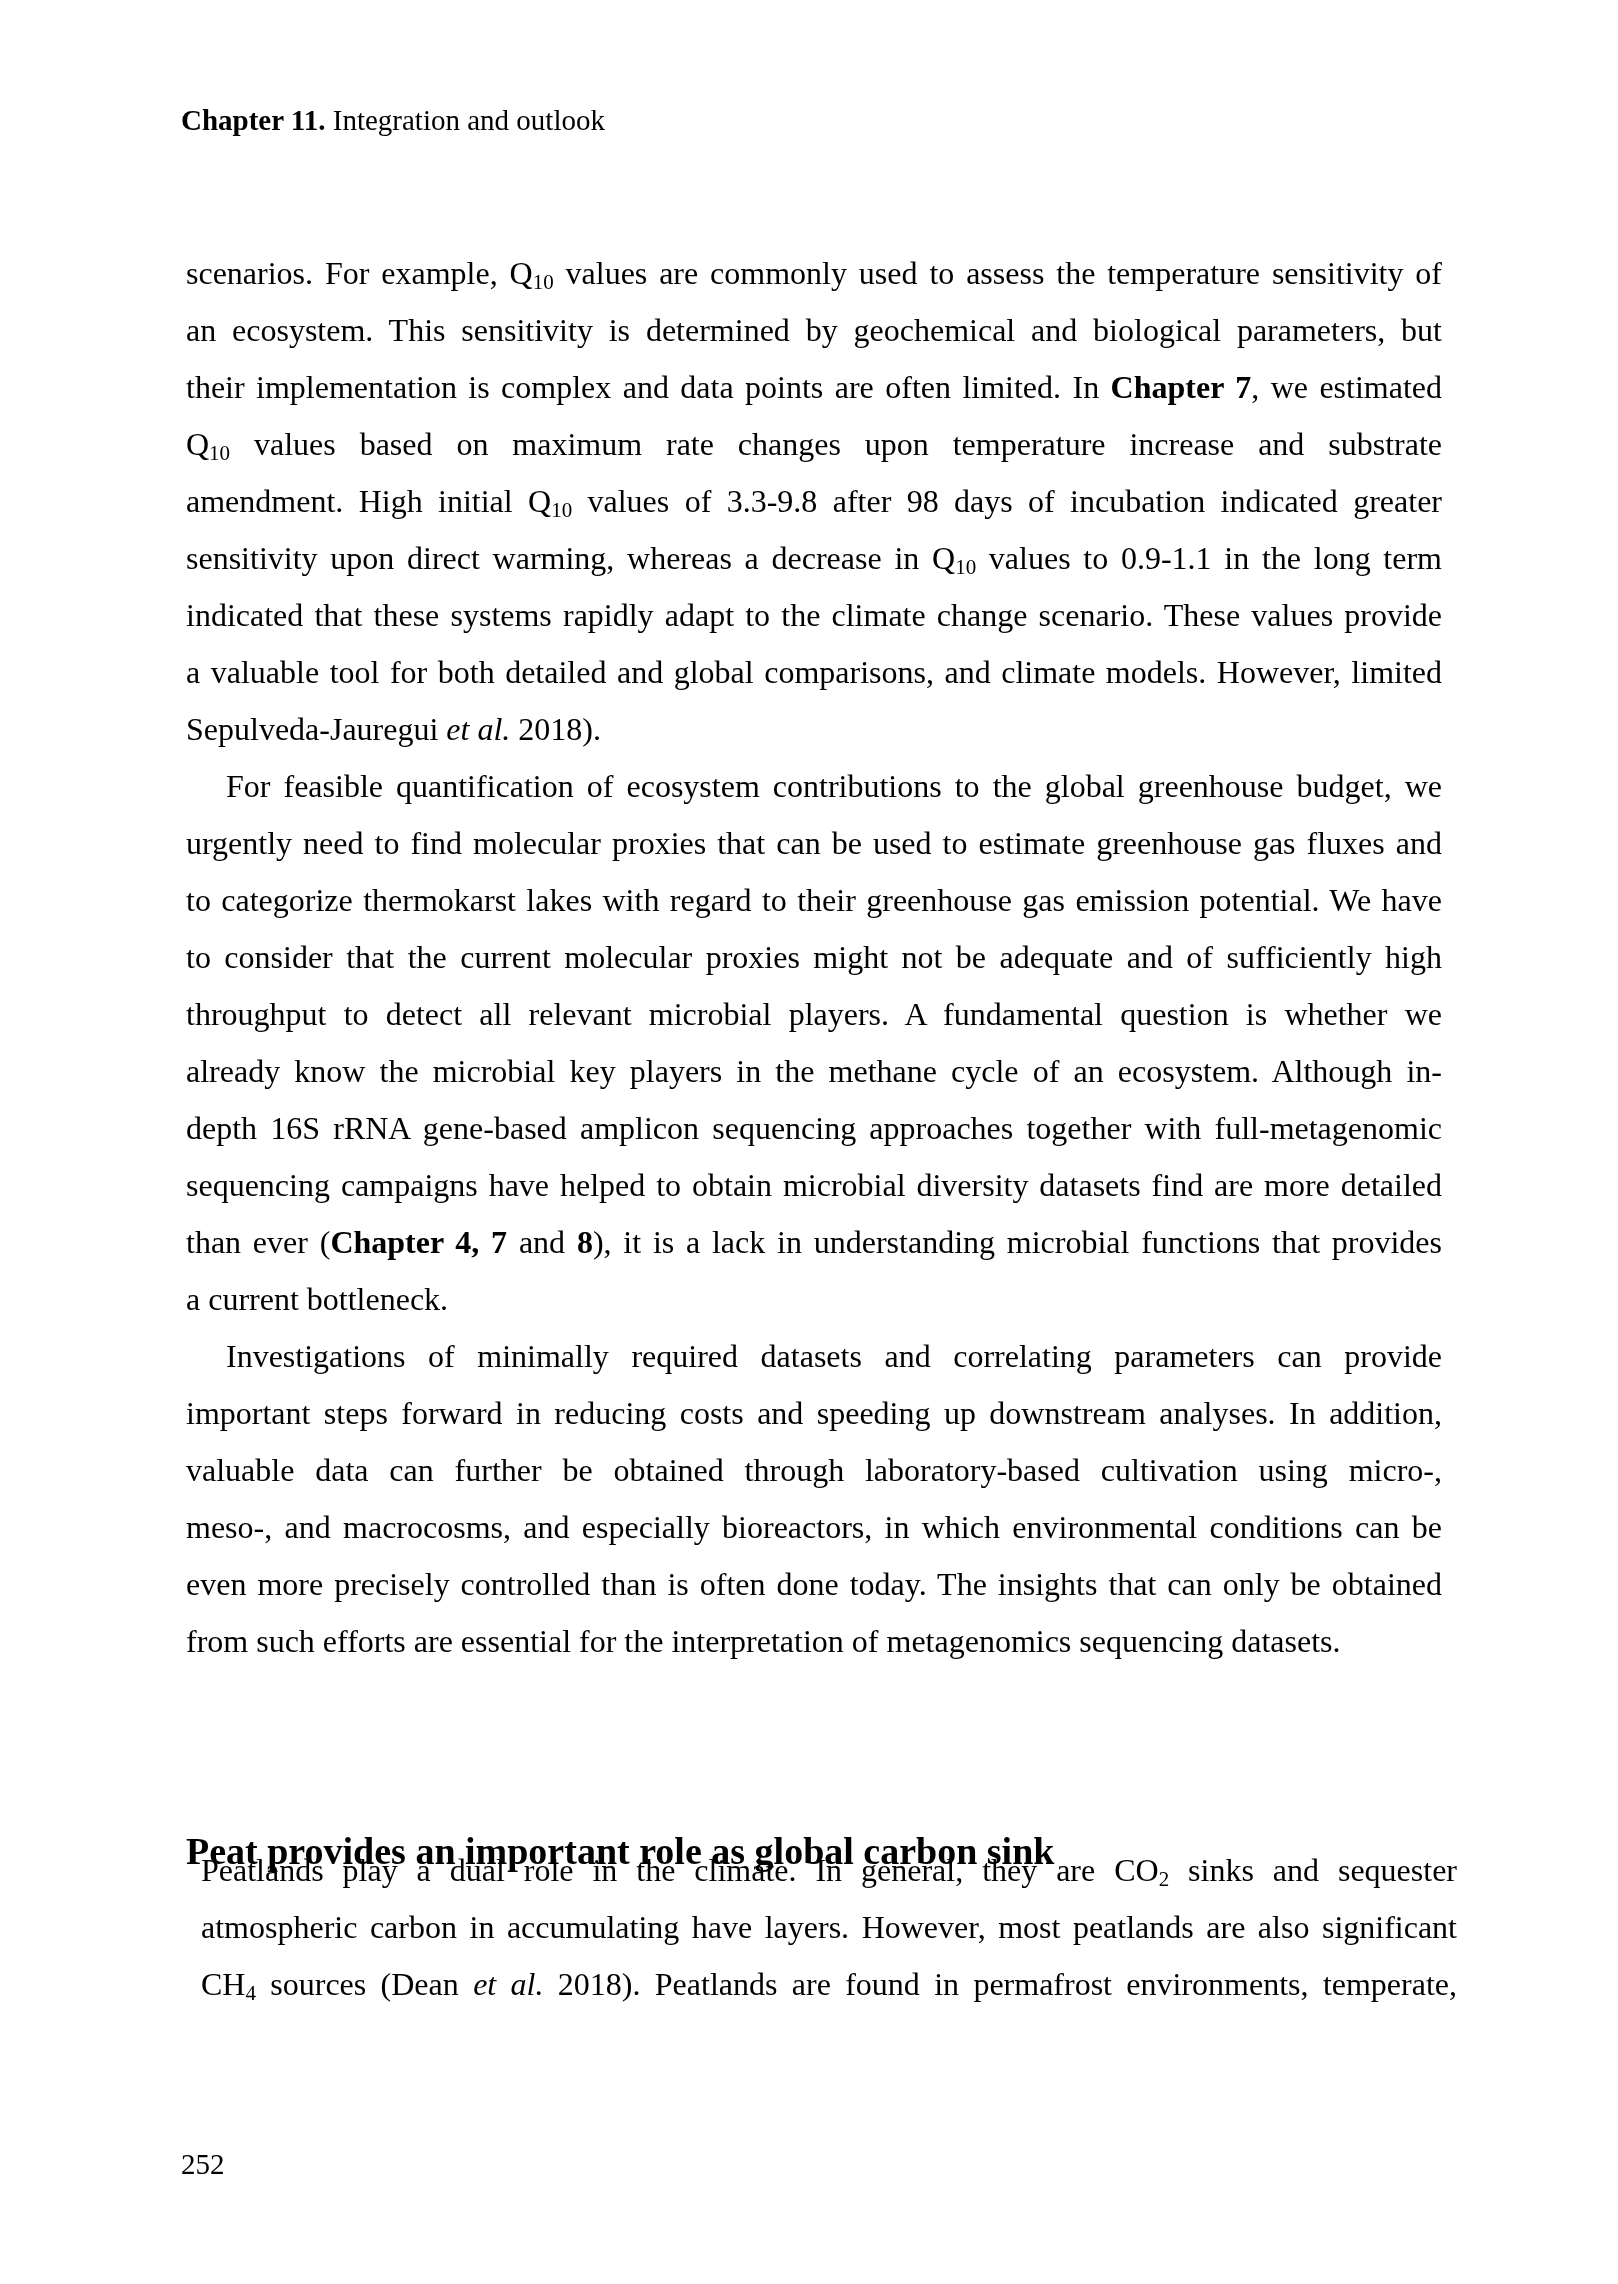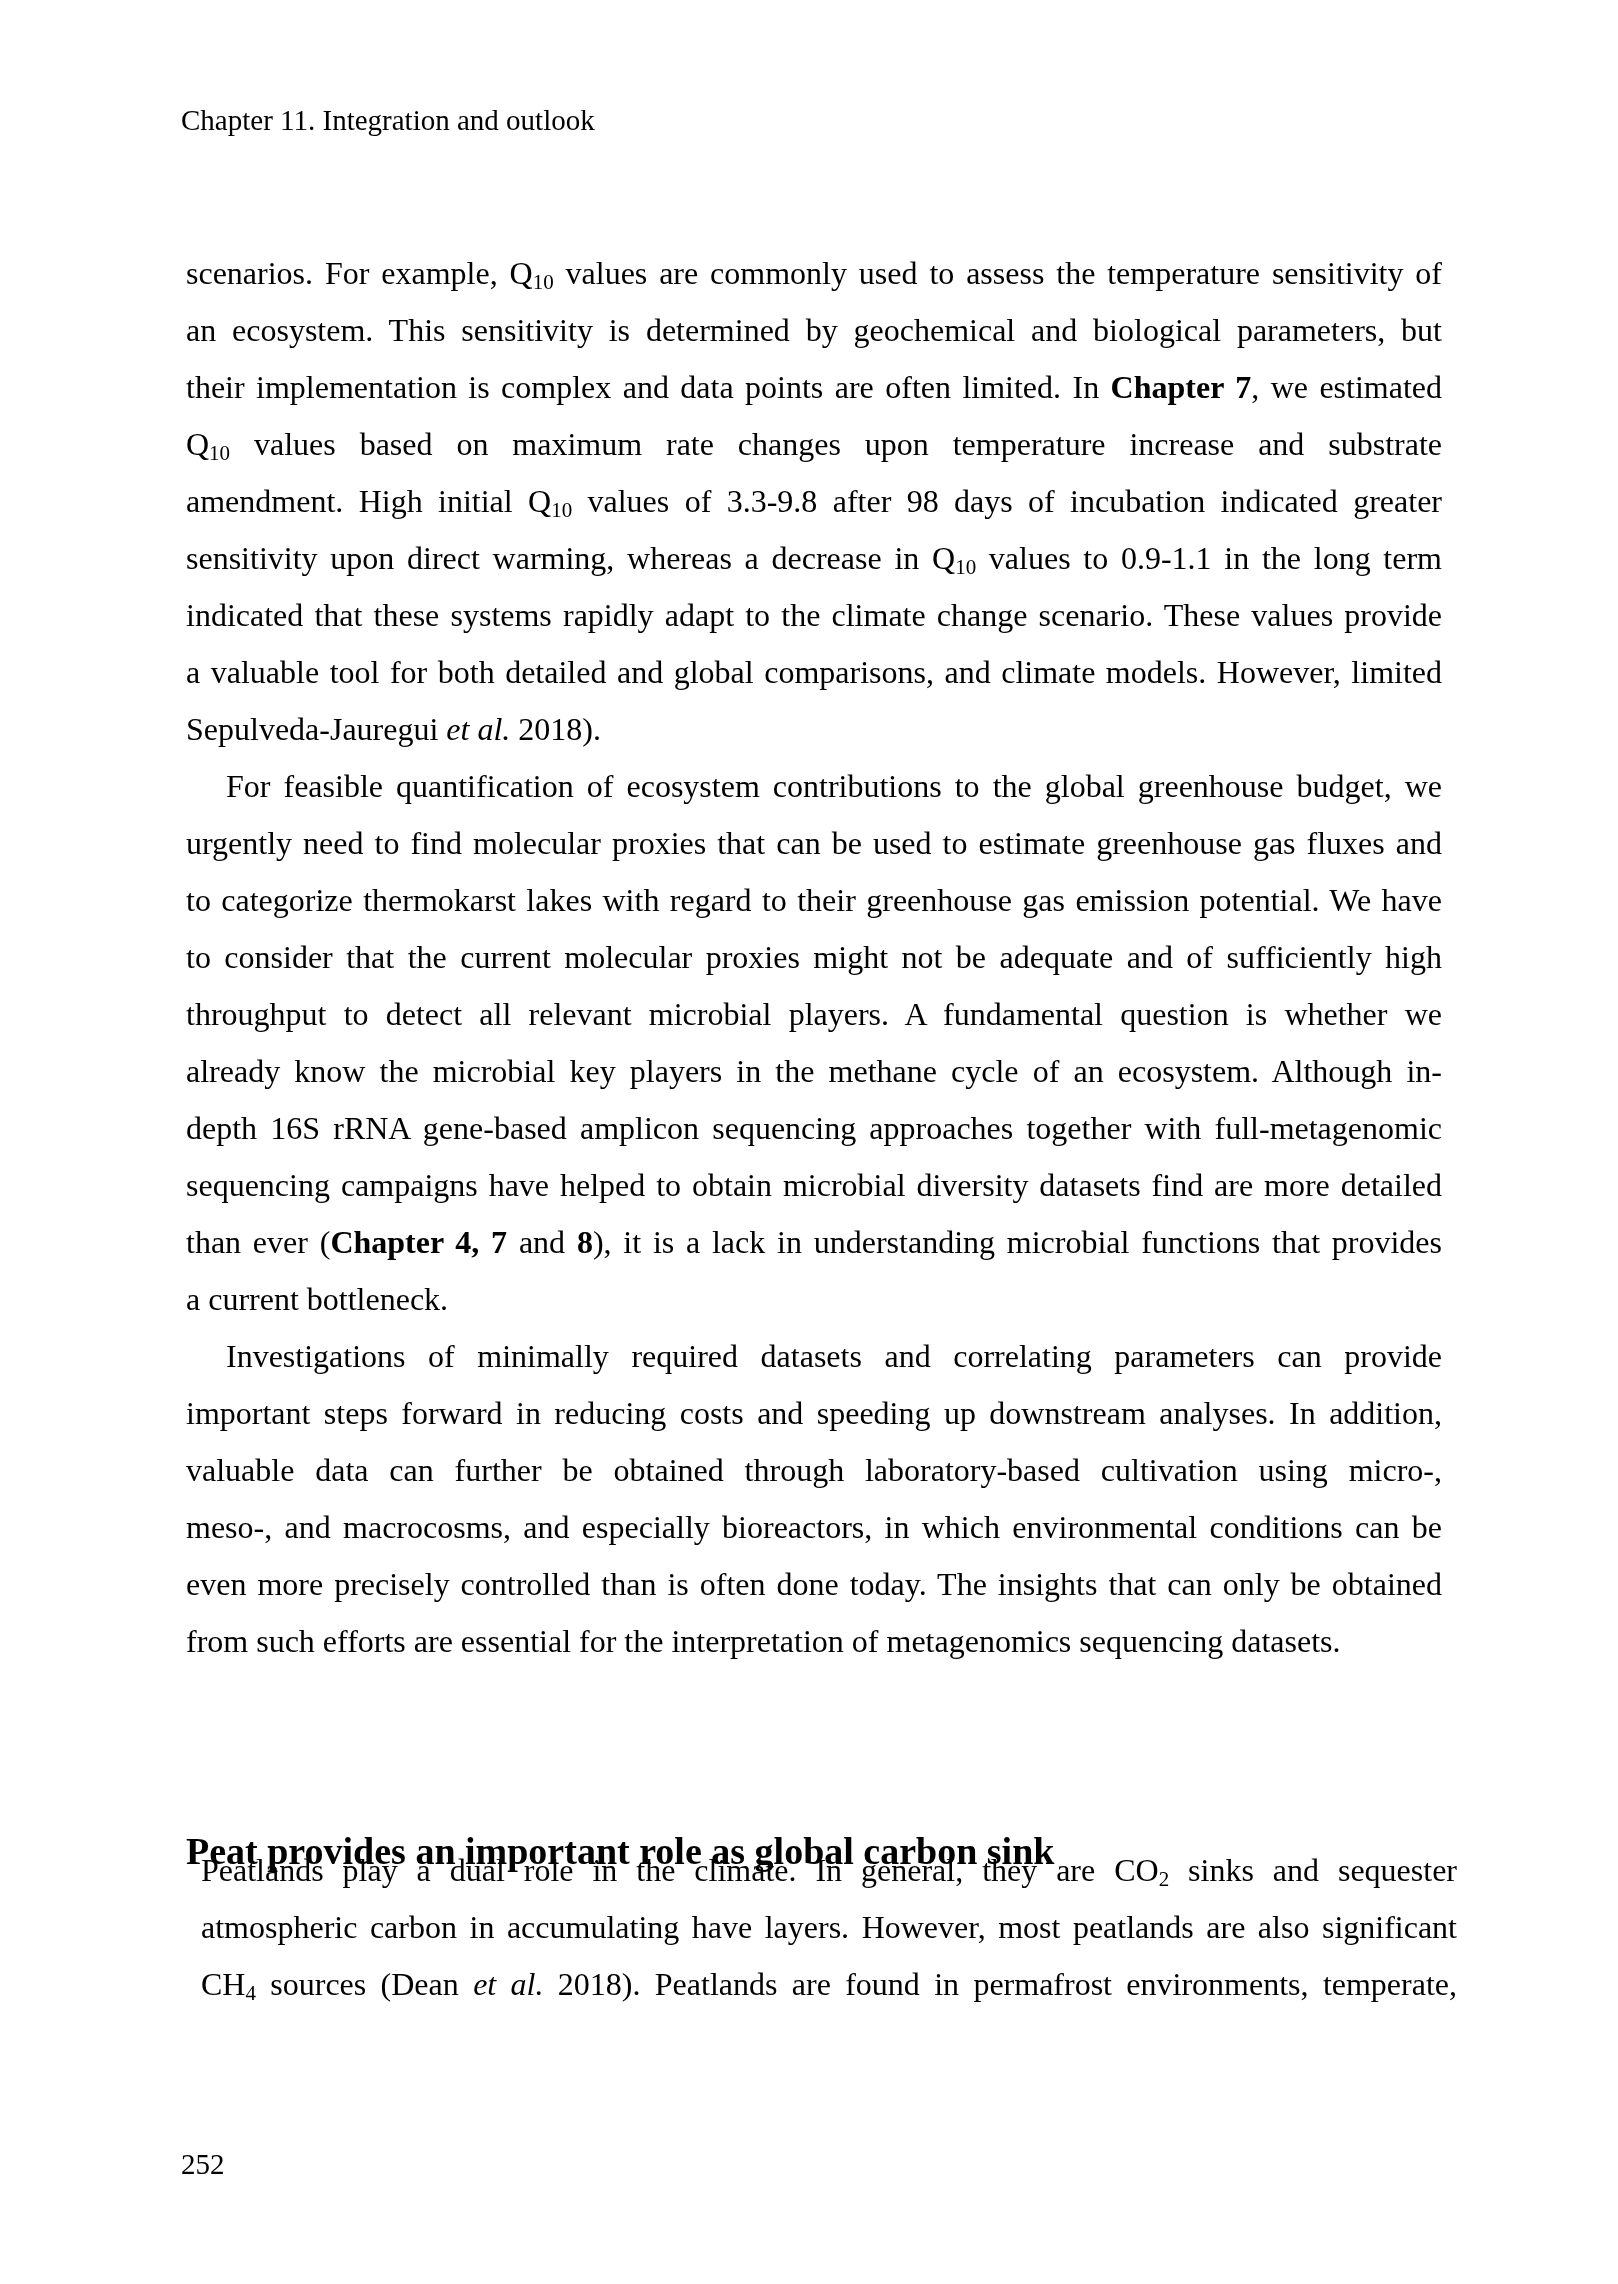--- a/index.html
+++ b/index.html
@@ -1,19 +1,19 @@
 <!DOCTYPE html>
 <html style="font-size:12px"><head>
 <meta charset="utf-8">
 <style>
   html, body { margin: 0; padding: 0; background: #ffffff; }
   body { width: 1618px; height: 2284px; position: relative; overflow: hidden;
          font-family: "Liberation Serif", "DejaVu Serif", serif; color: #000; }
   .running-head { position: absolute; left: 181px; top: 100px; font-size: 29px; line-height: 40px; }
-  .running-head b { font-weight: normal; }
+  .running-head b { font-weight: bold; }
   .body { position: absolute; left: 186px; width: 1256px; top: 245px; font-size: 32px; }
   .line { display: block; height: 57px; line-height: 57px; text-align: justify; text-align-last: justify; white-space: nowrap; }
   .line.last { text-align-last: left; }
   .line.indent { padding-left: 40px; }
   sub { font-size: 21px; vertical-align: baseline; position: relative; top: 4.6px; }
   .heading { position: absolute; left: 186px; top: 1795px; font-size: 38px; font-weight: bold; line-height: 53px; margin-top: 30px; }
   .body2 { position: absolute; left: 201px; width: 1256px; top: 1842px; font-size: 32px; }
   .page-number { position: absolute; left: 181px; top: 2145px; font-size: 29px; line-height: 38px; }
 </style>
 </head>

